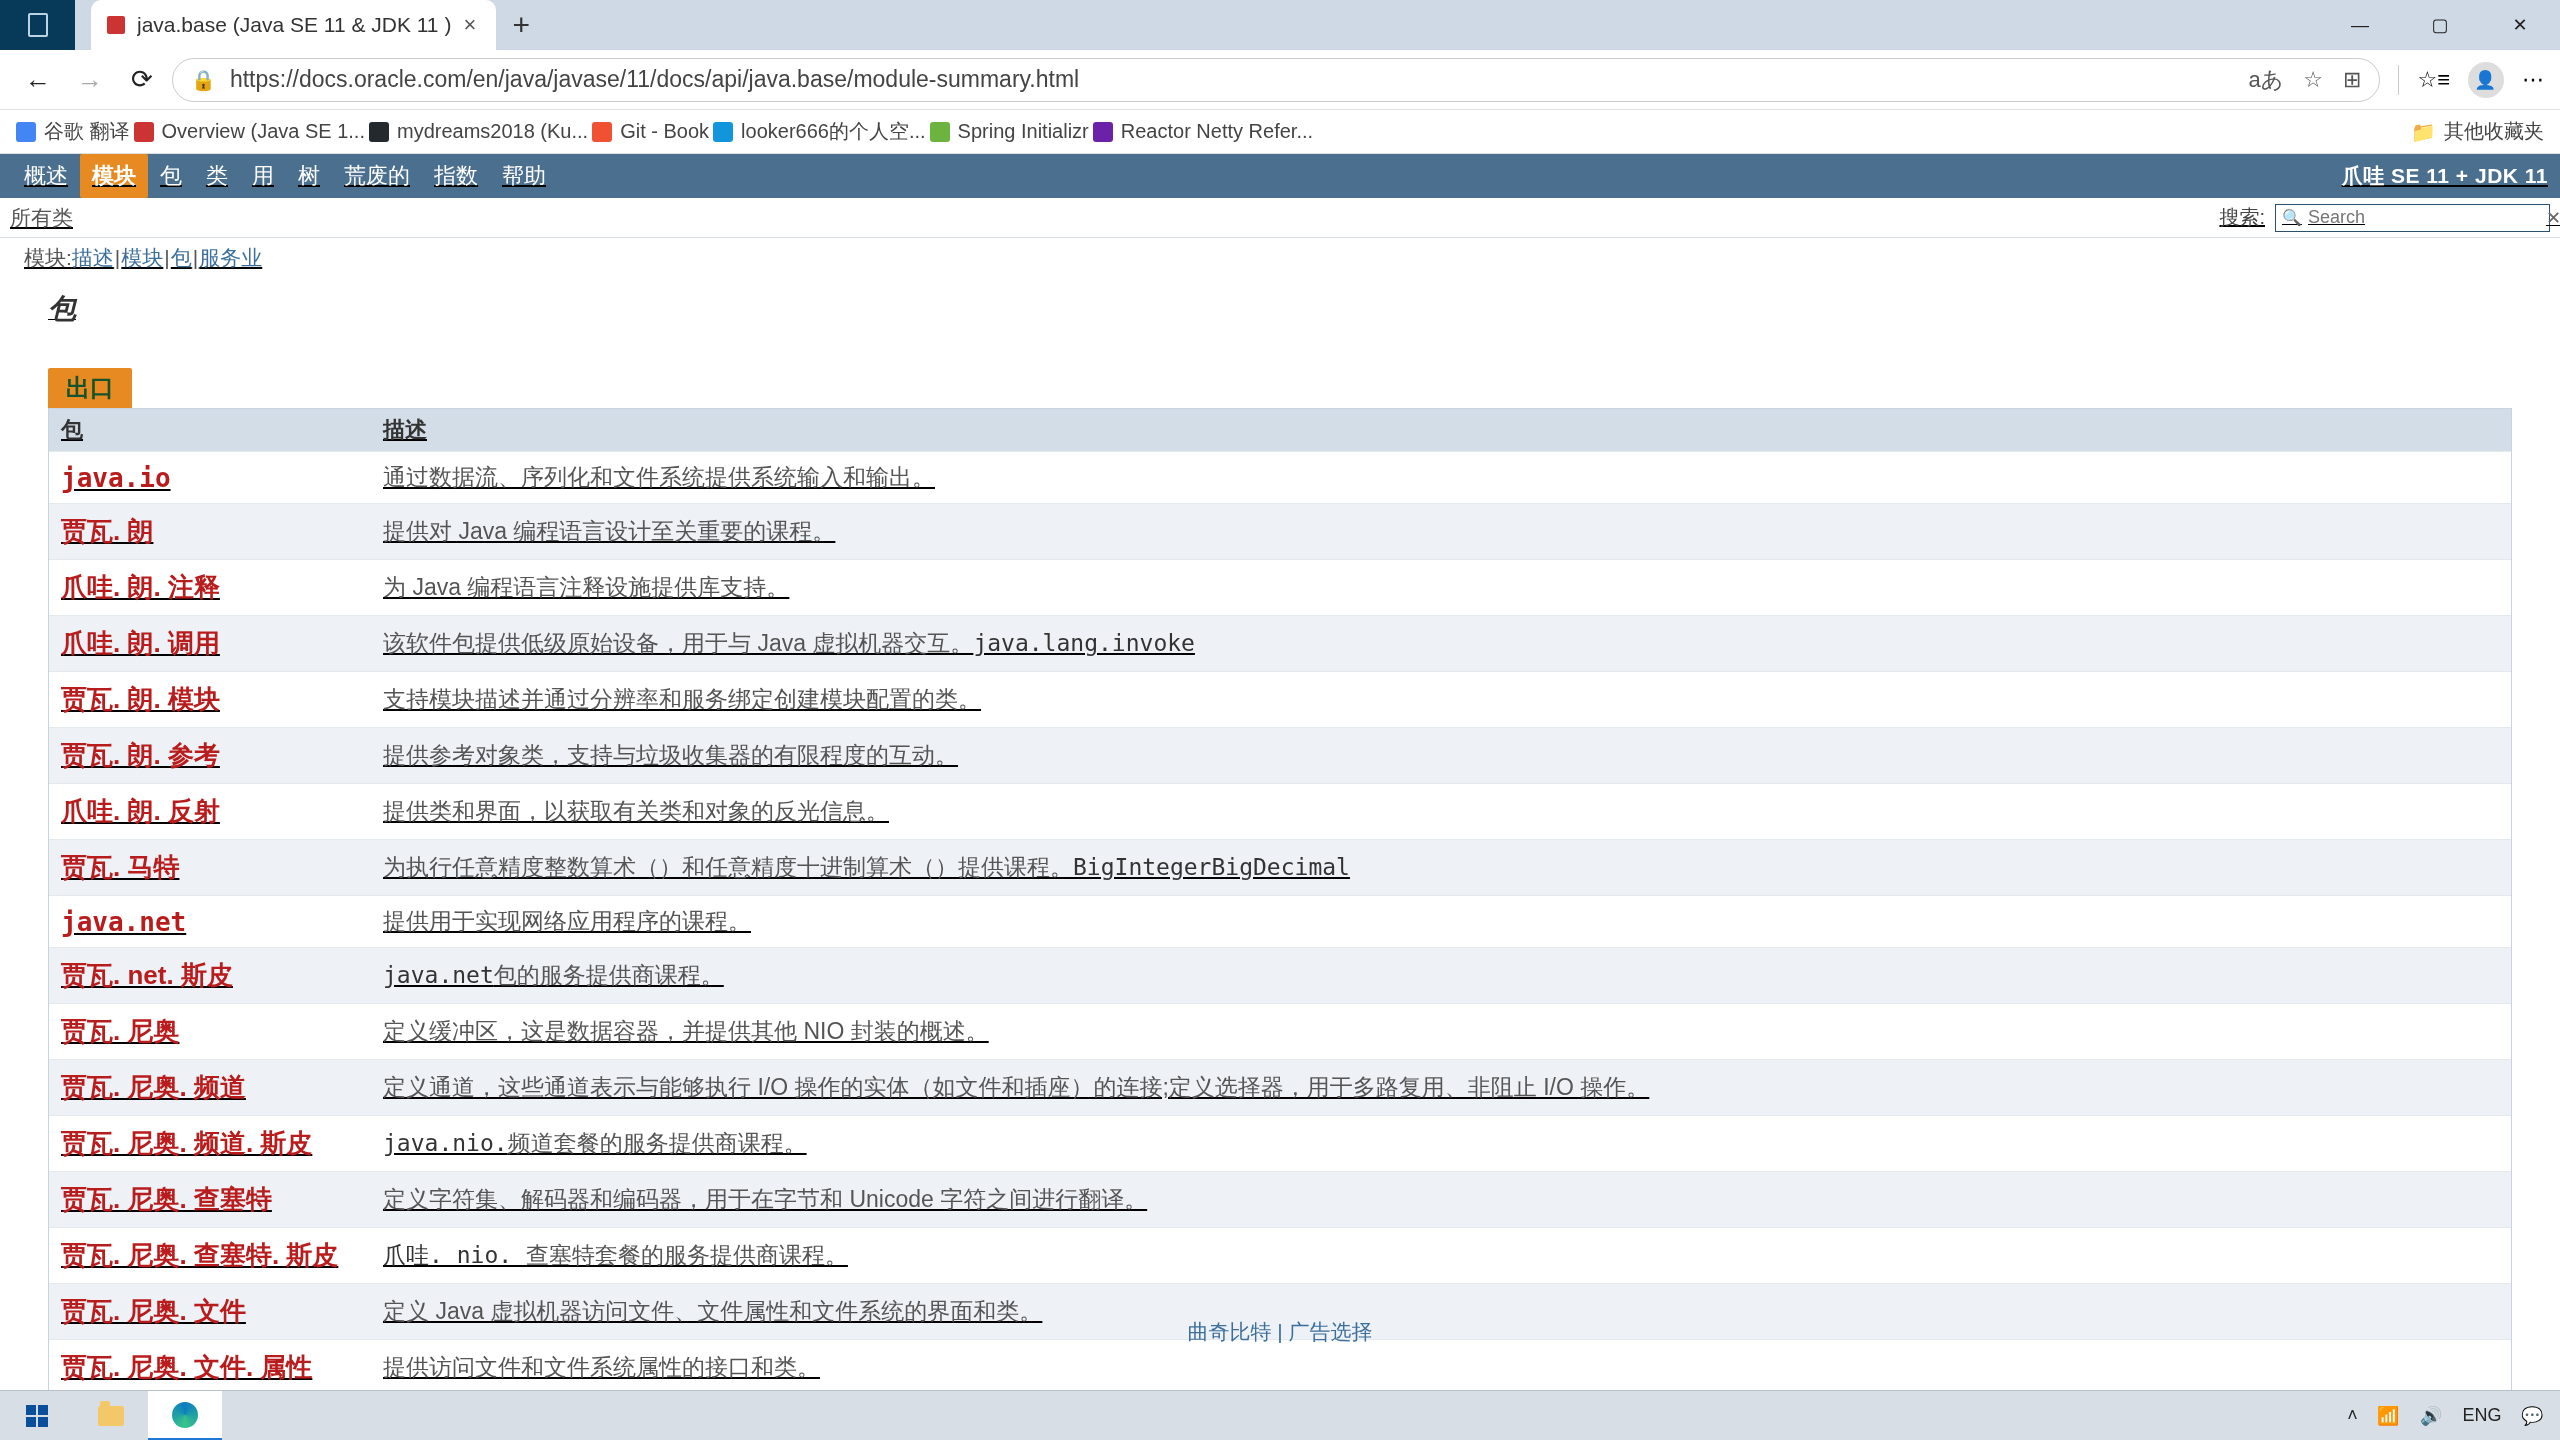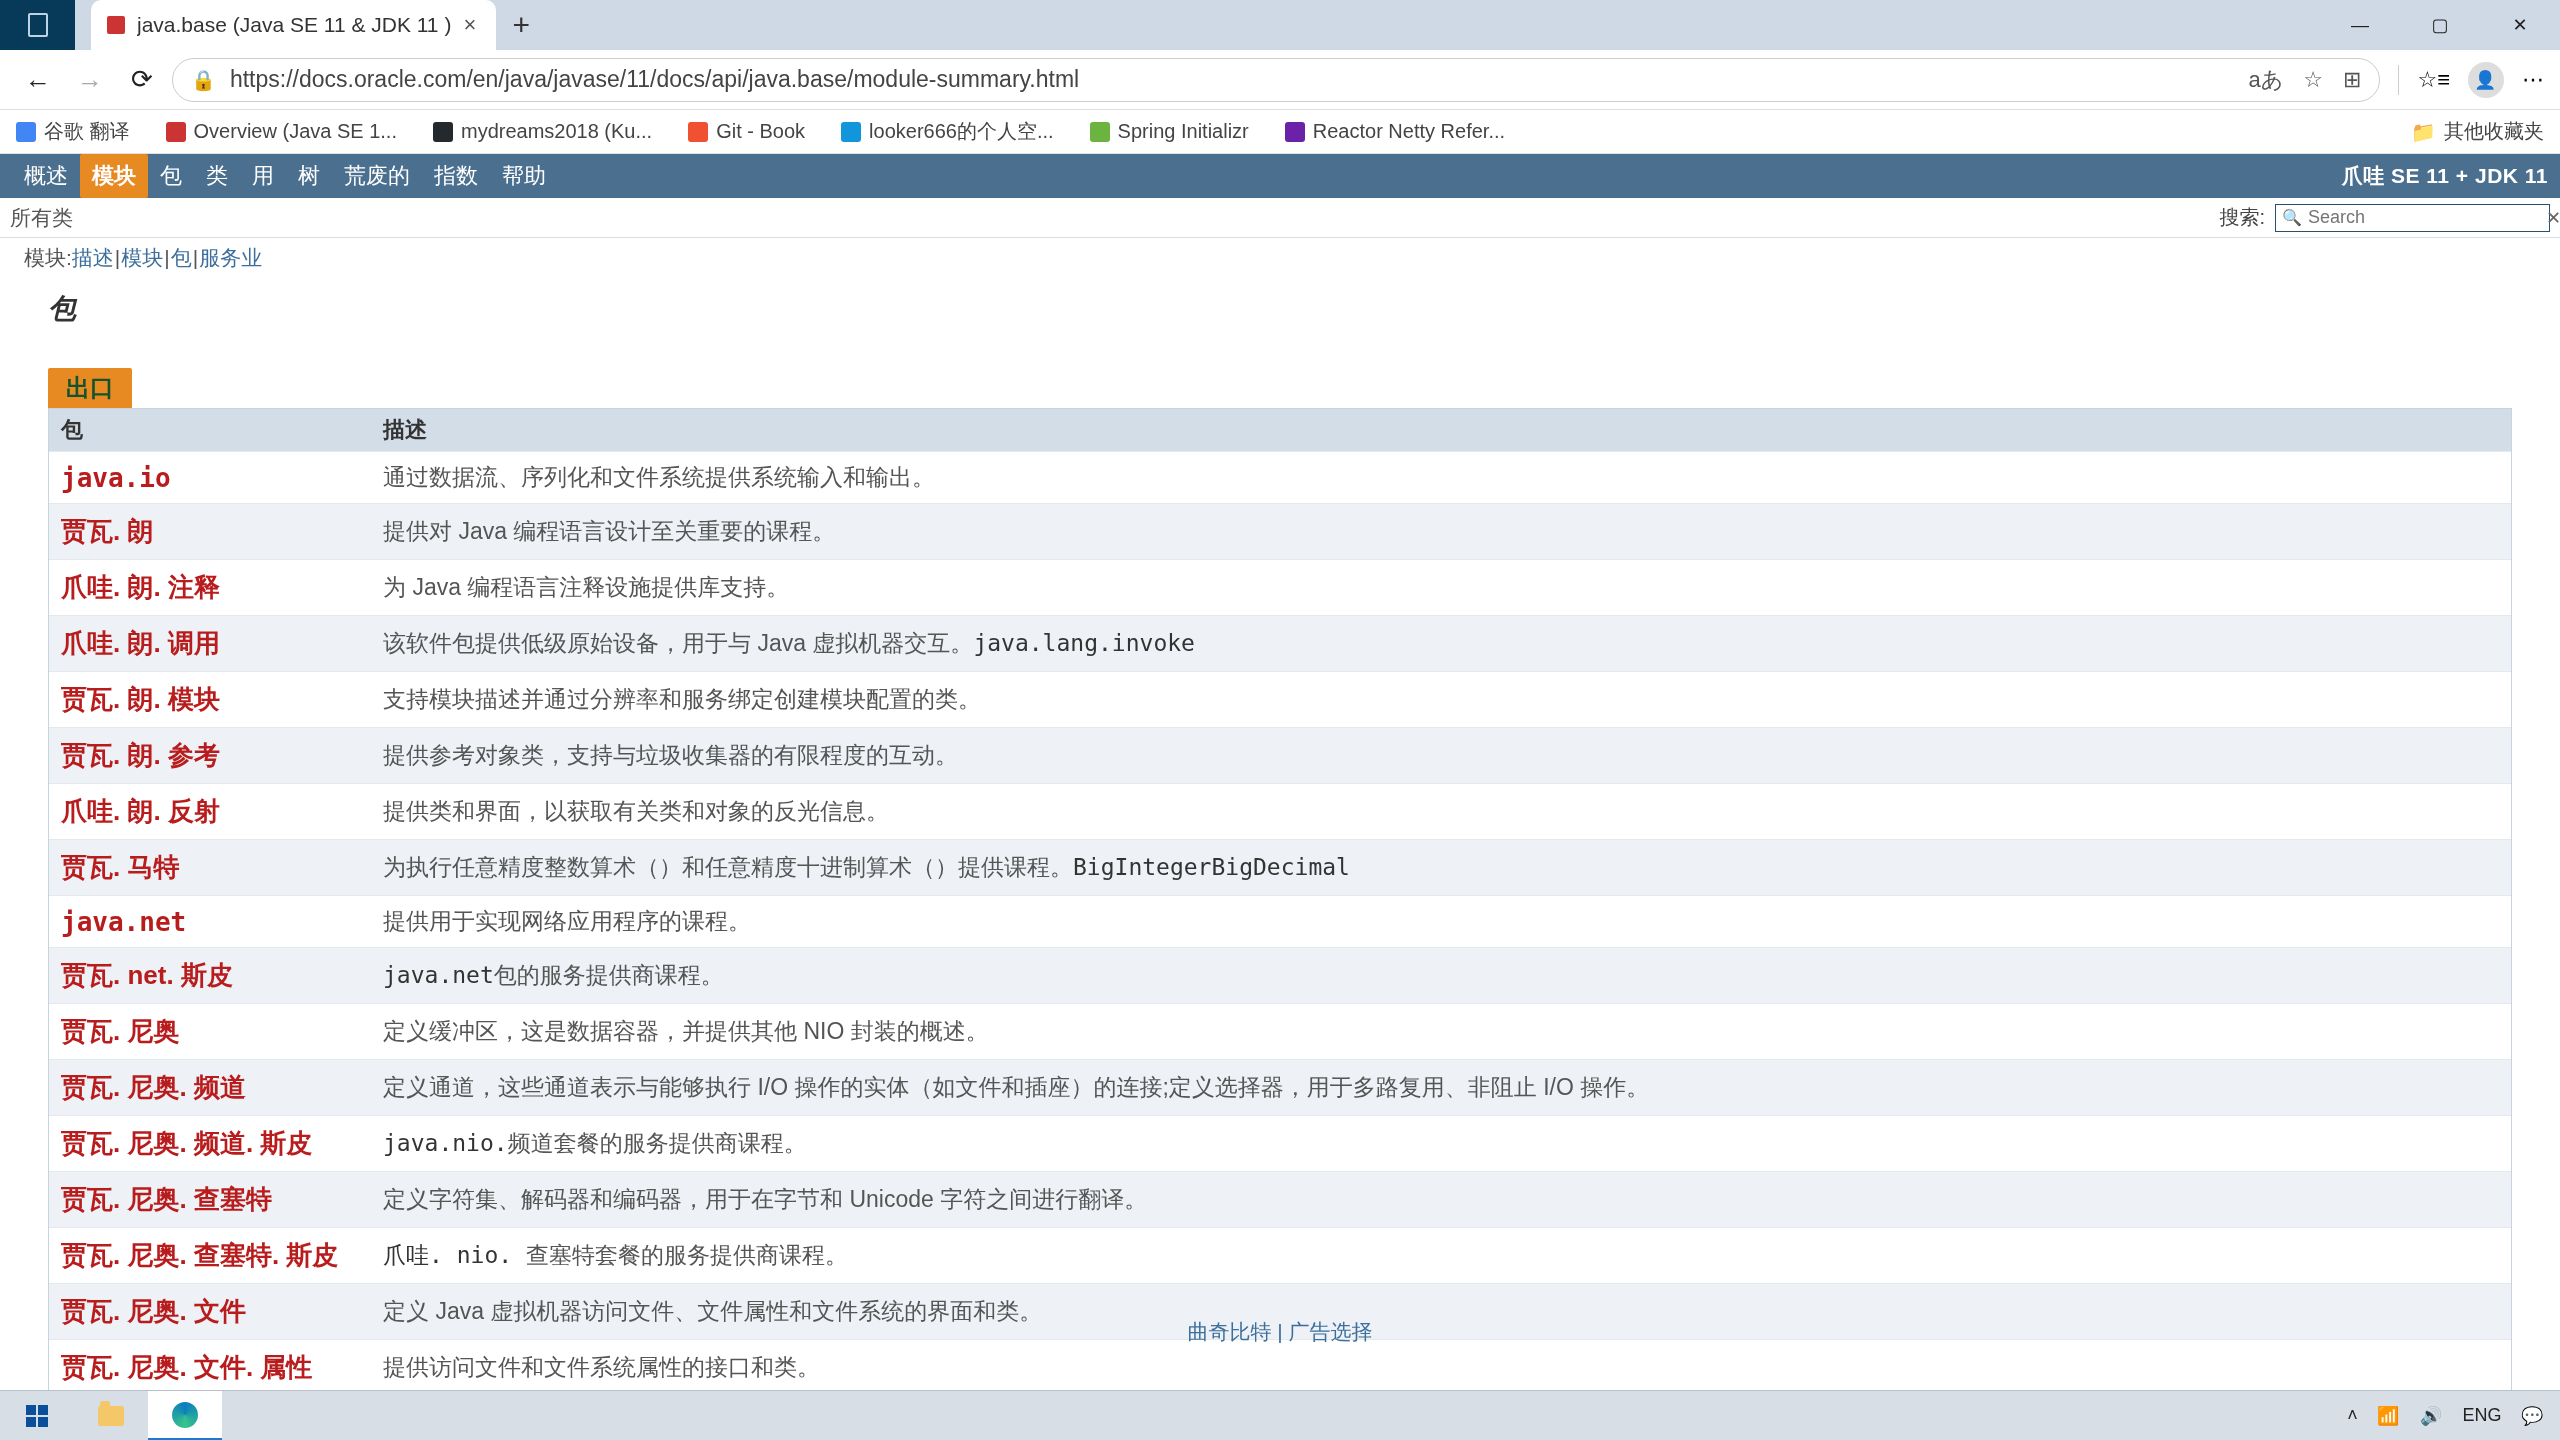--- a/index.html
+++ b/index.html
@@ -95,21 +95,21 @@
 .task-btn.active { background: #fff; border-bottom: 3px solid #1e78d6; }
 .win-logo { display: grid; grid-template-columns: 10px 10px; grid-template-rows: 10px 10px; gap: 2px; }
 .win-logo div { background: #0a4f9c; }
 .folder-ico { width: 26px; height: 20px; background: #f4c869; border-radius: 2px; position: relative; }
 .folder-ico::before { content: ""; position: absolute; top: -5px; left: 2px; width: 10px; height: 6px; background: #f4c869; border-radius: 2px 2px 0 0; }
 .edge-ico { width: 26px; height: 26px; border-radius: 50%; background: conic-gradient(#0b7cc0, #37c589, #0b7cc0); }
 .task-spacer { flex: 1; }
 .task-right { display: flex; align-items: center; gap: 20px; padding-right: 16px; font-size: 18px; color: #222; }
 .tray-icon { font-size: 18px; }
 
-.content-scroll { height: calc(1440px - 50px - 60px - 44px - 50px); overflow: hidden; position: relative; }
+.content-scroll { height: calc(1440px - 50px - 60px - 44px - 50px); overflow: hidden; position: relative; text-decoration: underline; }
 </style>
 </head>
 <body>
 
 <div class="titlebar">
   <div class="titlebar-left">
     <div class="app-tab">
         <div class="app-tab-icon"></div>
       </div>
     <div class="tab">
@@ -142,21 +142,21 @@
   </div>
   <div class="right-actions">
     <div class="vbar"></div>
     <span class="url-action">☆≡</span>
     <div class="profile">👤</div>
     <span class="url-action">⋯</span>
   </div>
 </div>
 
 <div class="bmbar">
-  <div id="bm-container" style="display:flex;gap:36px;">
+  <div id="bm-container" style="display:flex;gap:4px;">
       <div class="bm-item">
         <div class="bm-favicon" style="background: rgb(66, 133, 244);"></div>
         <span>谷歌 翻译</span>
       </div>
       <div class="bm-item">
         <div class="bm-favicon" style="background: rgb(204, 51, 51);"></div>
         <span>Overview (Java SE 1...</span>
       </div>
       <div class="bm-item">
         <div class="bm-favicon" style="background: rgb(36, 41, 46);"></div>

